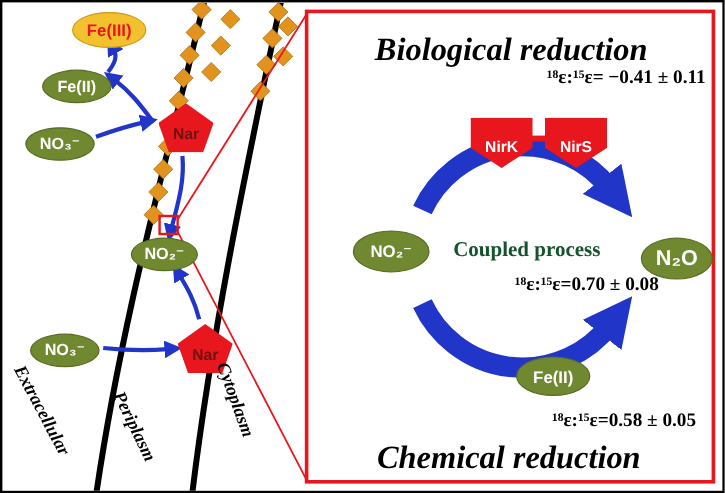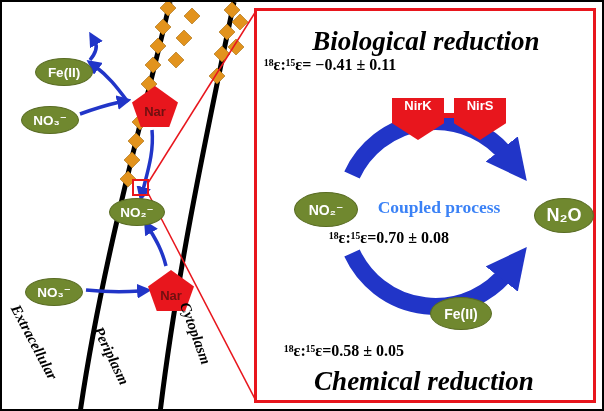--- a/index.html
+++ b/index.html
@@ -17,28 +17,28 @@
   .callout-box{fill:none;stroke:var(--red);stroke-width:2;}
   .callout-line{stroke:var(--red);stroke-width:1.5;}
   .redbox{position:absolute;left:252px;top:6px;width:342px;height:395px;border:3px solid var(--red);background:transparent;}
   .node{position:absolute;border-radius:50%;display:flex;align-items:center;justify-content:center;
         font-weight:bold;color:#ffffff;font-size:13.5px;font-family:"Liberation Sans","DejaVu Sans",sans-serif;}
   .node.green{background:var(--green);border:1.5px solid #596c24;}
   .node.yellow{background:var(--yellow);border:1.5px solid var(--yellow_border);color:var(--red);font-size:14px;}
   .pent{position:absolute;background:var(--red);display:flex;align-items:center;justify-content:center;
         font-weight:bold;font-size:13px;color:var(--dark_red);
         clip-path:polygon(50% 0,100% 40%,81% 100%,19% 100%,0 40%);padding-top:10px;text-align:right;}
-  .badge{position:absolute;background:var(--red);display:flex;align-items:flex-start;justify-content:center;
+  .badge{position:absolute;background:var(--red);display:flex;align-items:flex-end;justify-content:center;
         font-weight:bold;font-size:13px;color:#ffffff;
         clip-path:polygon(0 0,100% 0,100% 60%,50% 100%,0 60%);padding-bottom:10px;}
   .nir-dash{position:absolute;background:var(--red);}
   .serif{font-family:"Liberation Serif","DejaVu Serif",serif;}
   .title{position:absolute;text-align:center;font-weight:bold;font-style:italic;font-size:27px;color:#000;}
-  .eps{position:absolute;text-align:left;font-weight:bold;font-size:16px;color:#000;}
-  .ctitle{position:absolute;text-align:center;font-weight:bold;font-size:17.5px;color:#3b82f6;}
+  .eps{position:absolute;text-align:right;font-weight:bold;font-size:16px;color:#000;}
+  .ctitle{position:absolute;text-align:center;font-weight:bold;font-size:17.5px;color:#14532d;}
   .region{position:absolute;font-weight:bold;font-style:italic;font-size:15px;color:#000;transform-origin:left top;white-space:nowrap;}
 </style>
 </head>
 <body>
 
 <div class="stage">
 
   <svg class="underlay" width="604" height="411" viewBox="0 0 604 411">
     <defs>
       <path id="dia" d="M0,-8 L8,0 L0,8 L-8,0 Z"></path>
@@ -91,20 +91,23 @@
     </g>
 
     <g>
       <path class="cycle" d="M 350,173 A 92,92 0 0 1 506,155" marker-end="url(#arrowBig)"></path>
       <path class="cycle" d="M 350,251 A 92,92 0 0 0 506,269" marker-end="url(#arrowBig)"></path>
     </g>
   </svg>
 
   <div class="redbox"></div>
 
+  <div class="node yellow" style="left:58px;top:8px;width:62px;height:30px">
+    <span>Fe(III)</span>
+  </div>
   <div class="node green" style="left:33px;top:56px;width:58px;height:28px">
     <span>Fe(II)</span>
   </div>
   <div class="node green" style="left:19px;top:104px;width:58px;height:28px">
     <span>NO₃⁻</span>
   </div>
   <div class="node green" style="left:107px;top:196px;width:56px;height:28px">
     <span>NO₂⁻</span>
   </div>
   <div class="node green" style="left:23px;top:276px;width:58px;height:28px">

